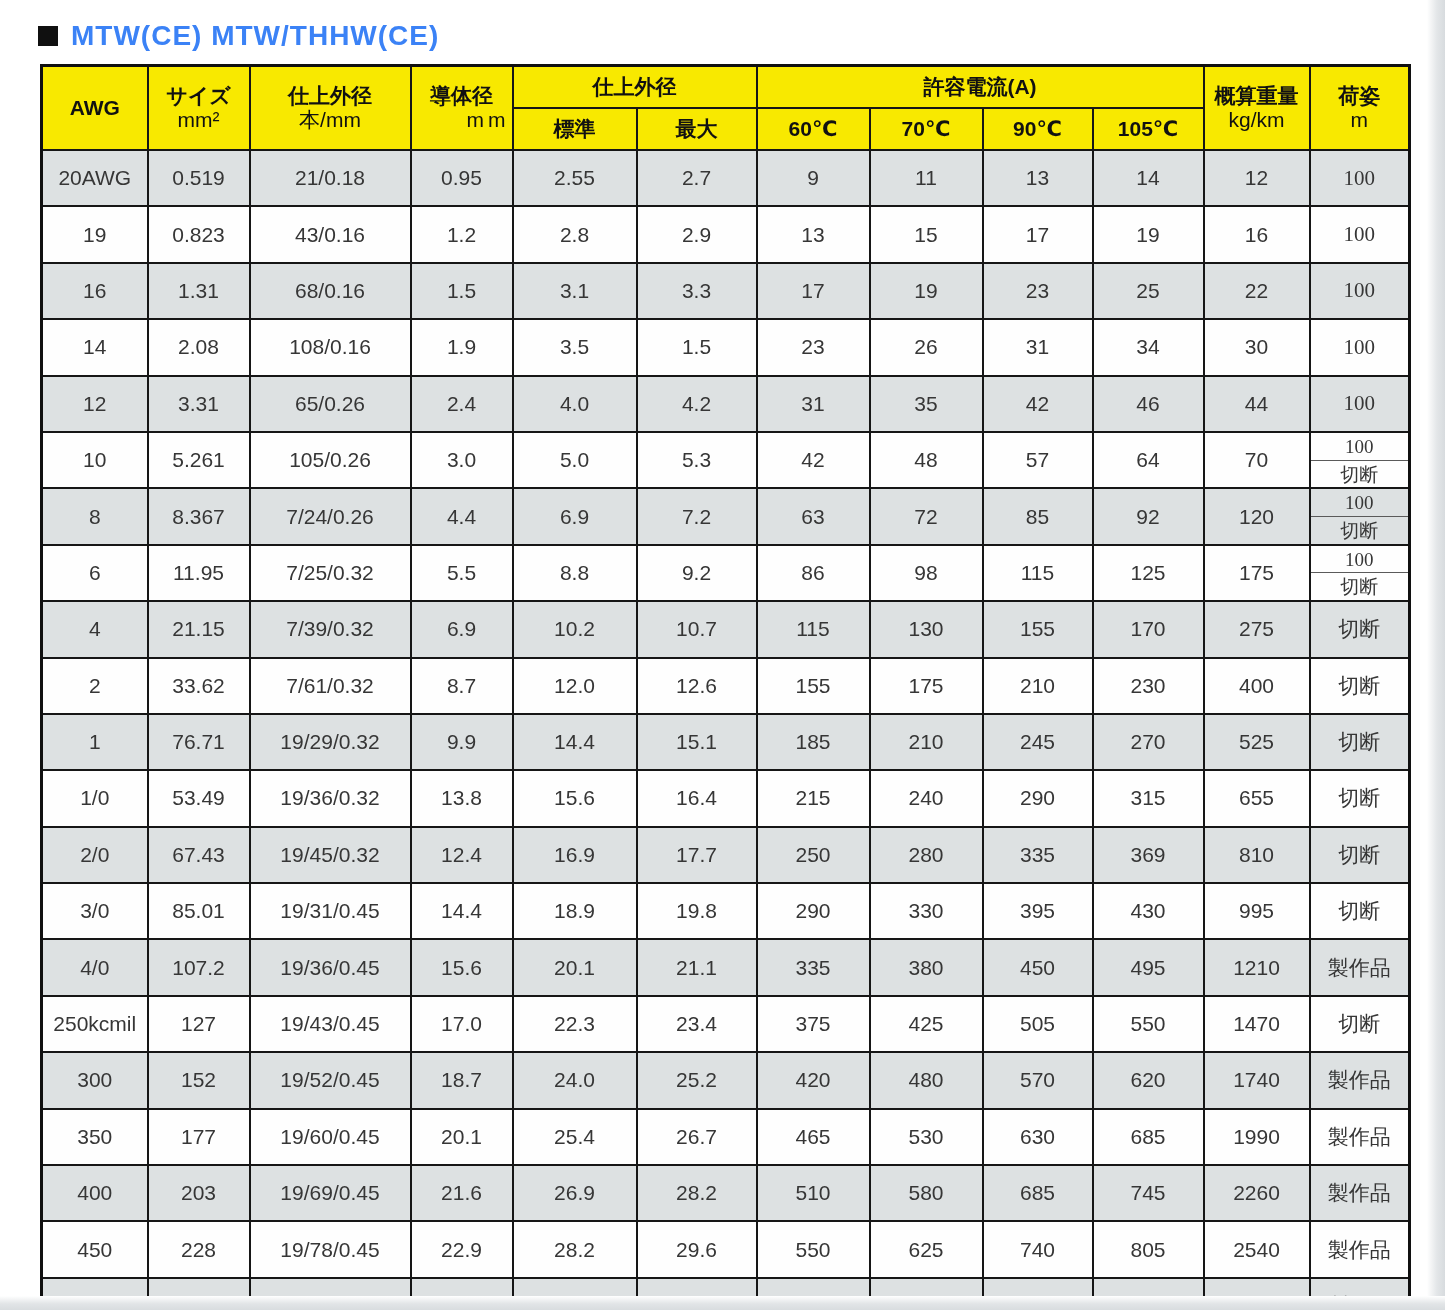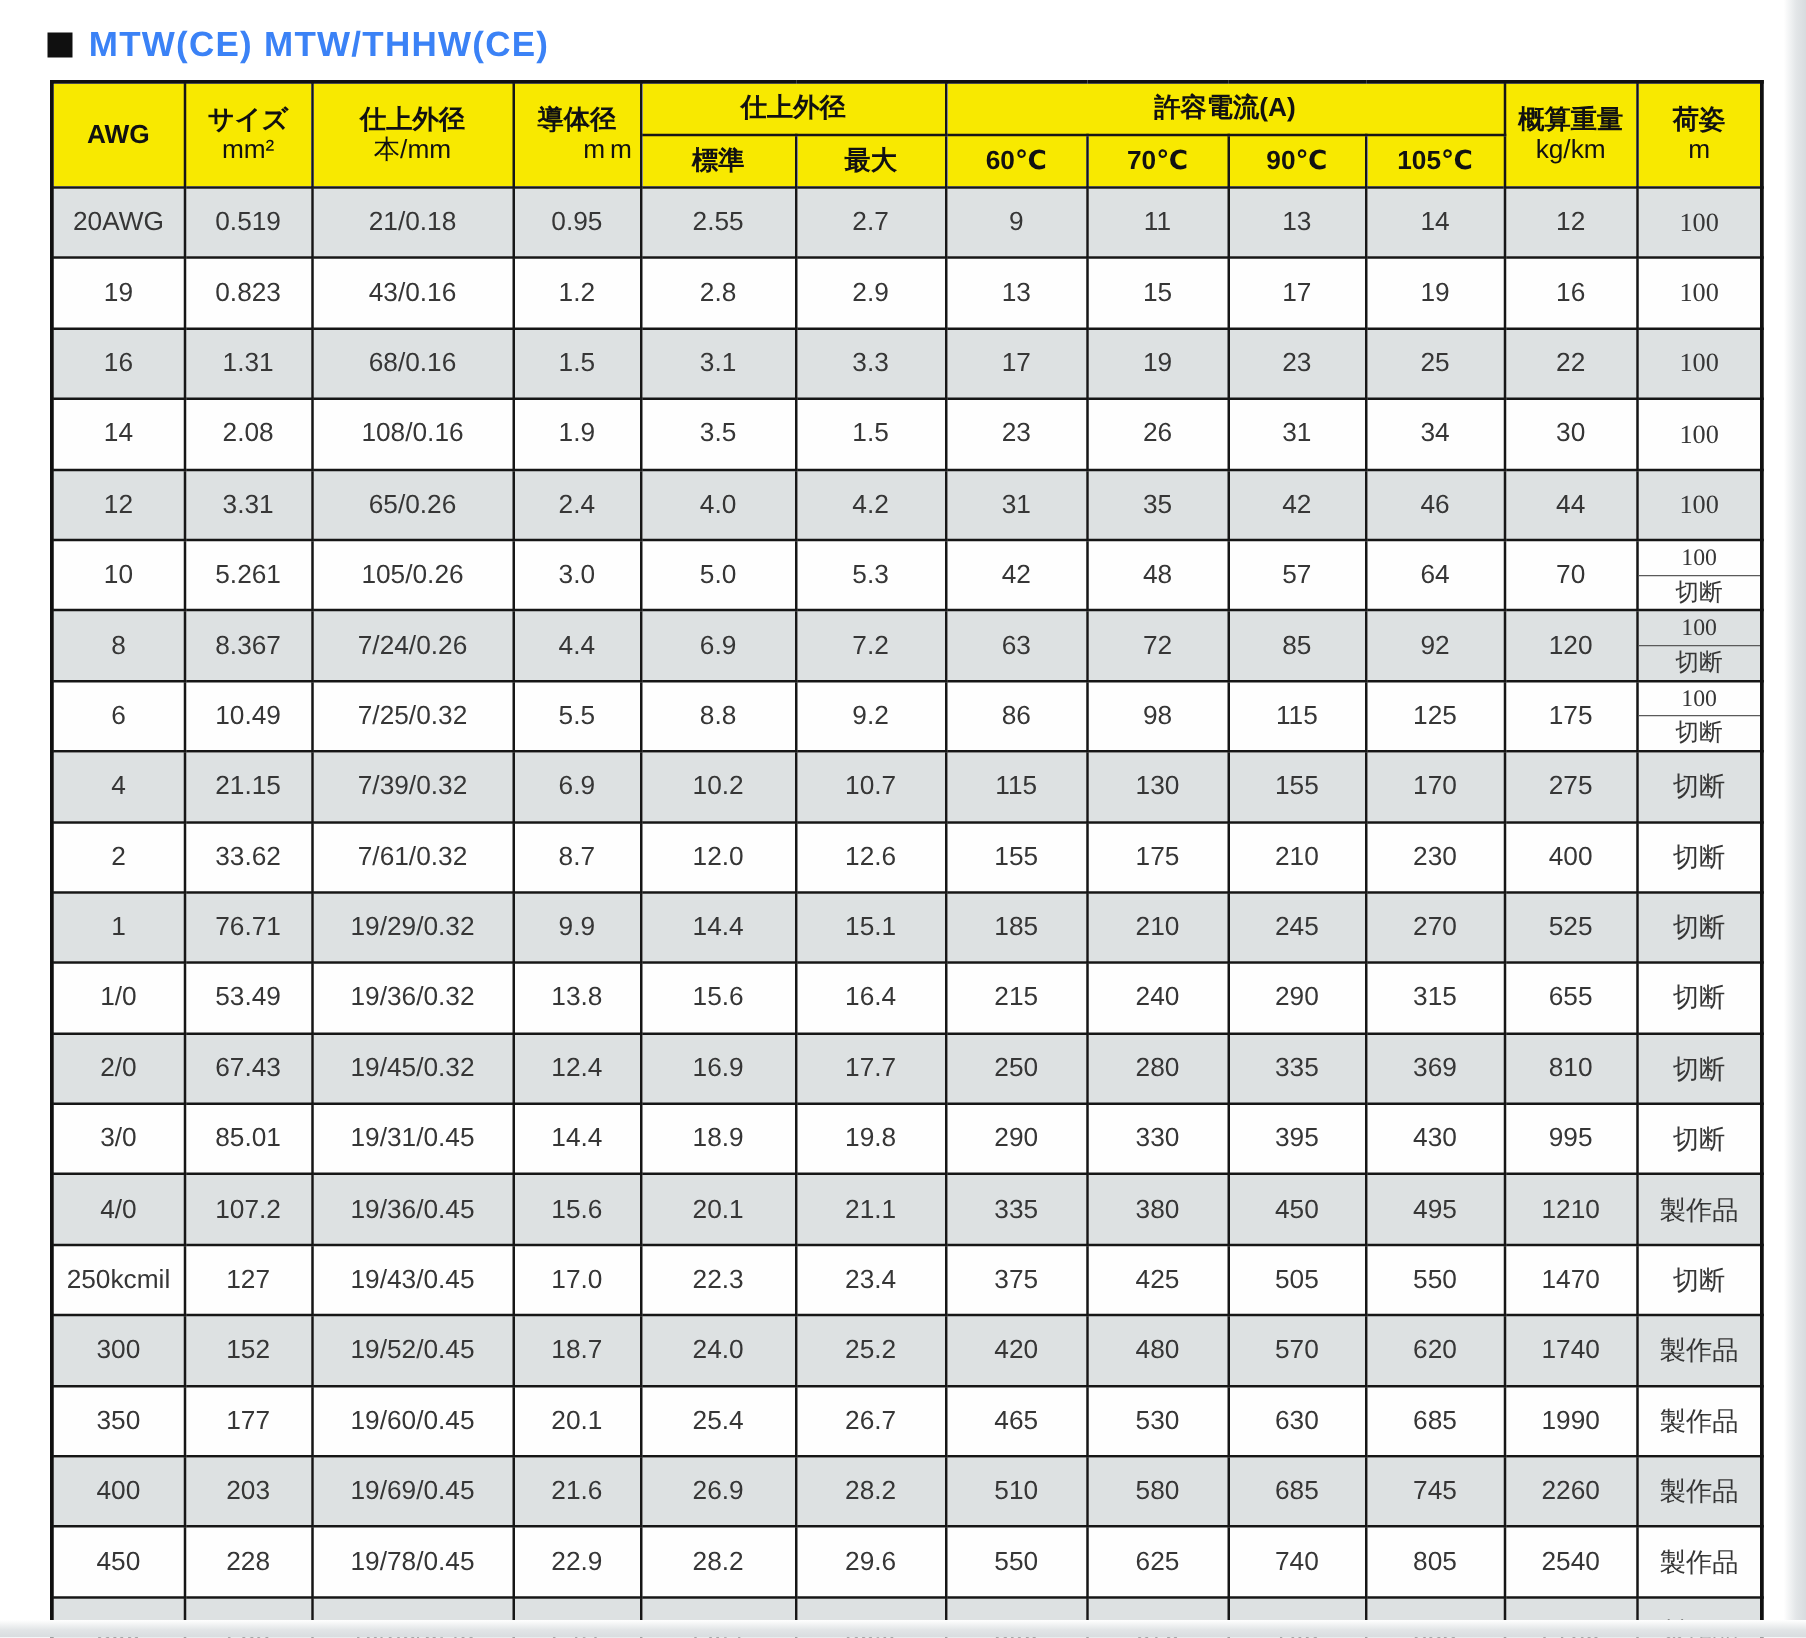--- a/index.html
+++ b/index.html
@@ -253,21 +253,21 @@
     <td>120</td>
     <td class="packing-cell">
           <div class="pack-split">
             <div class="half top">100</div>
             <div class="half">切断</div>
           </div>
         </td>
   </tr>
       <tr>
     <td>6</td>
-    <td>10.49</td>
+    <td>11.95</td>
     <td>7/25/0.32</td>
     <td>5.5</td>
     <td>8.8</td>
     <td>9.2</td>
     <td>86</td>
     <td>98</td>
     <td>115</td>
     <td>125</td>
     <td>175</td>
     <td class="packing-cell">

